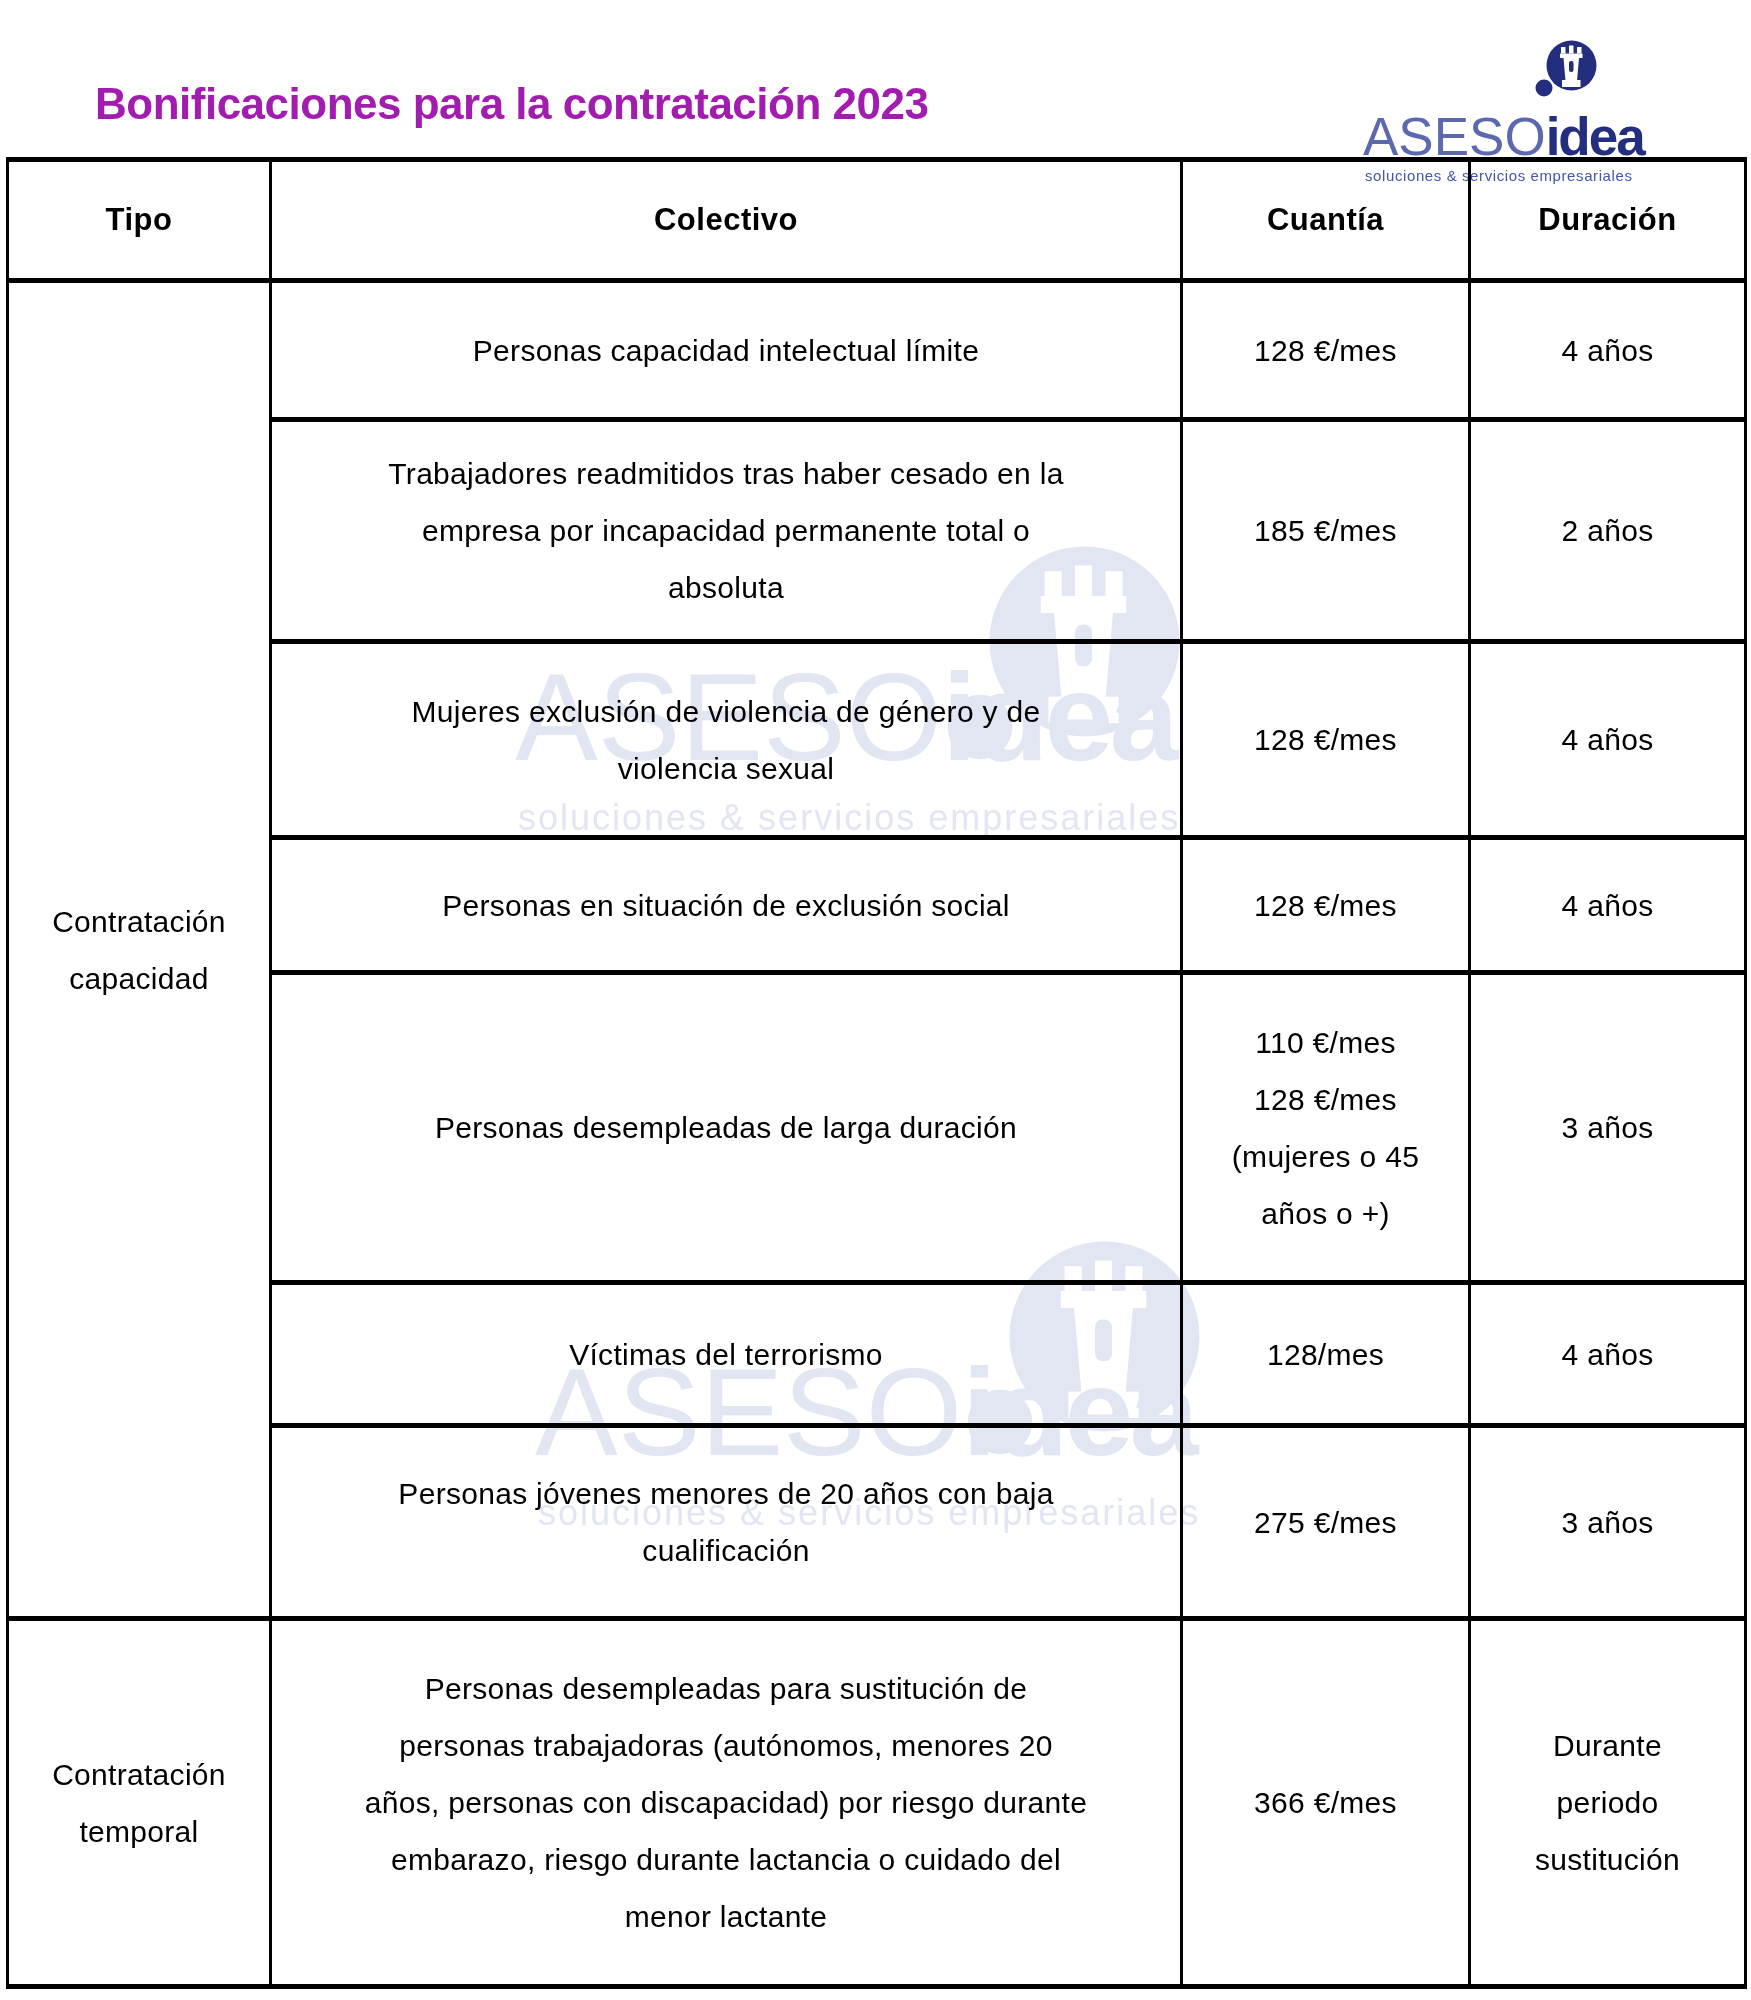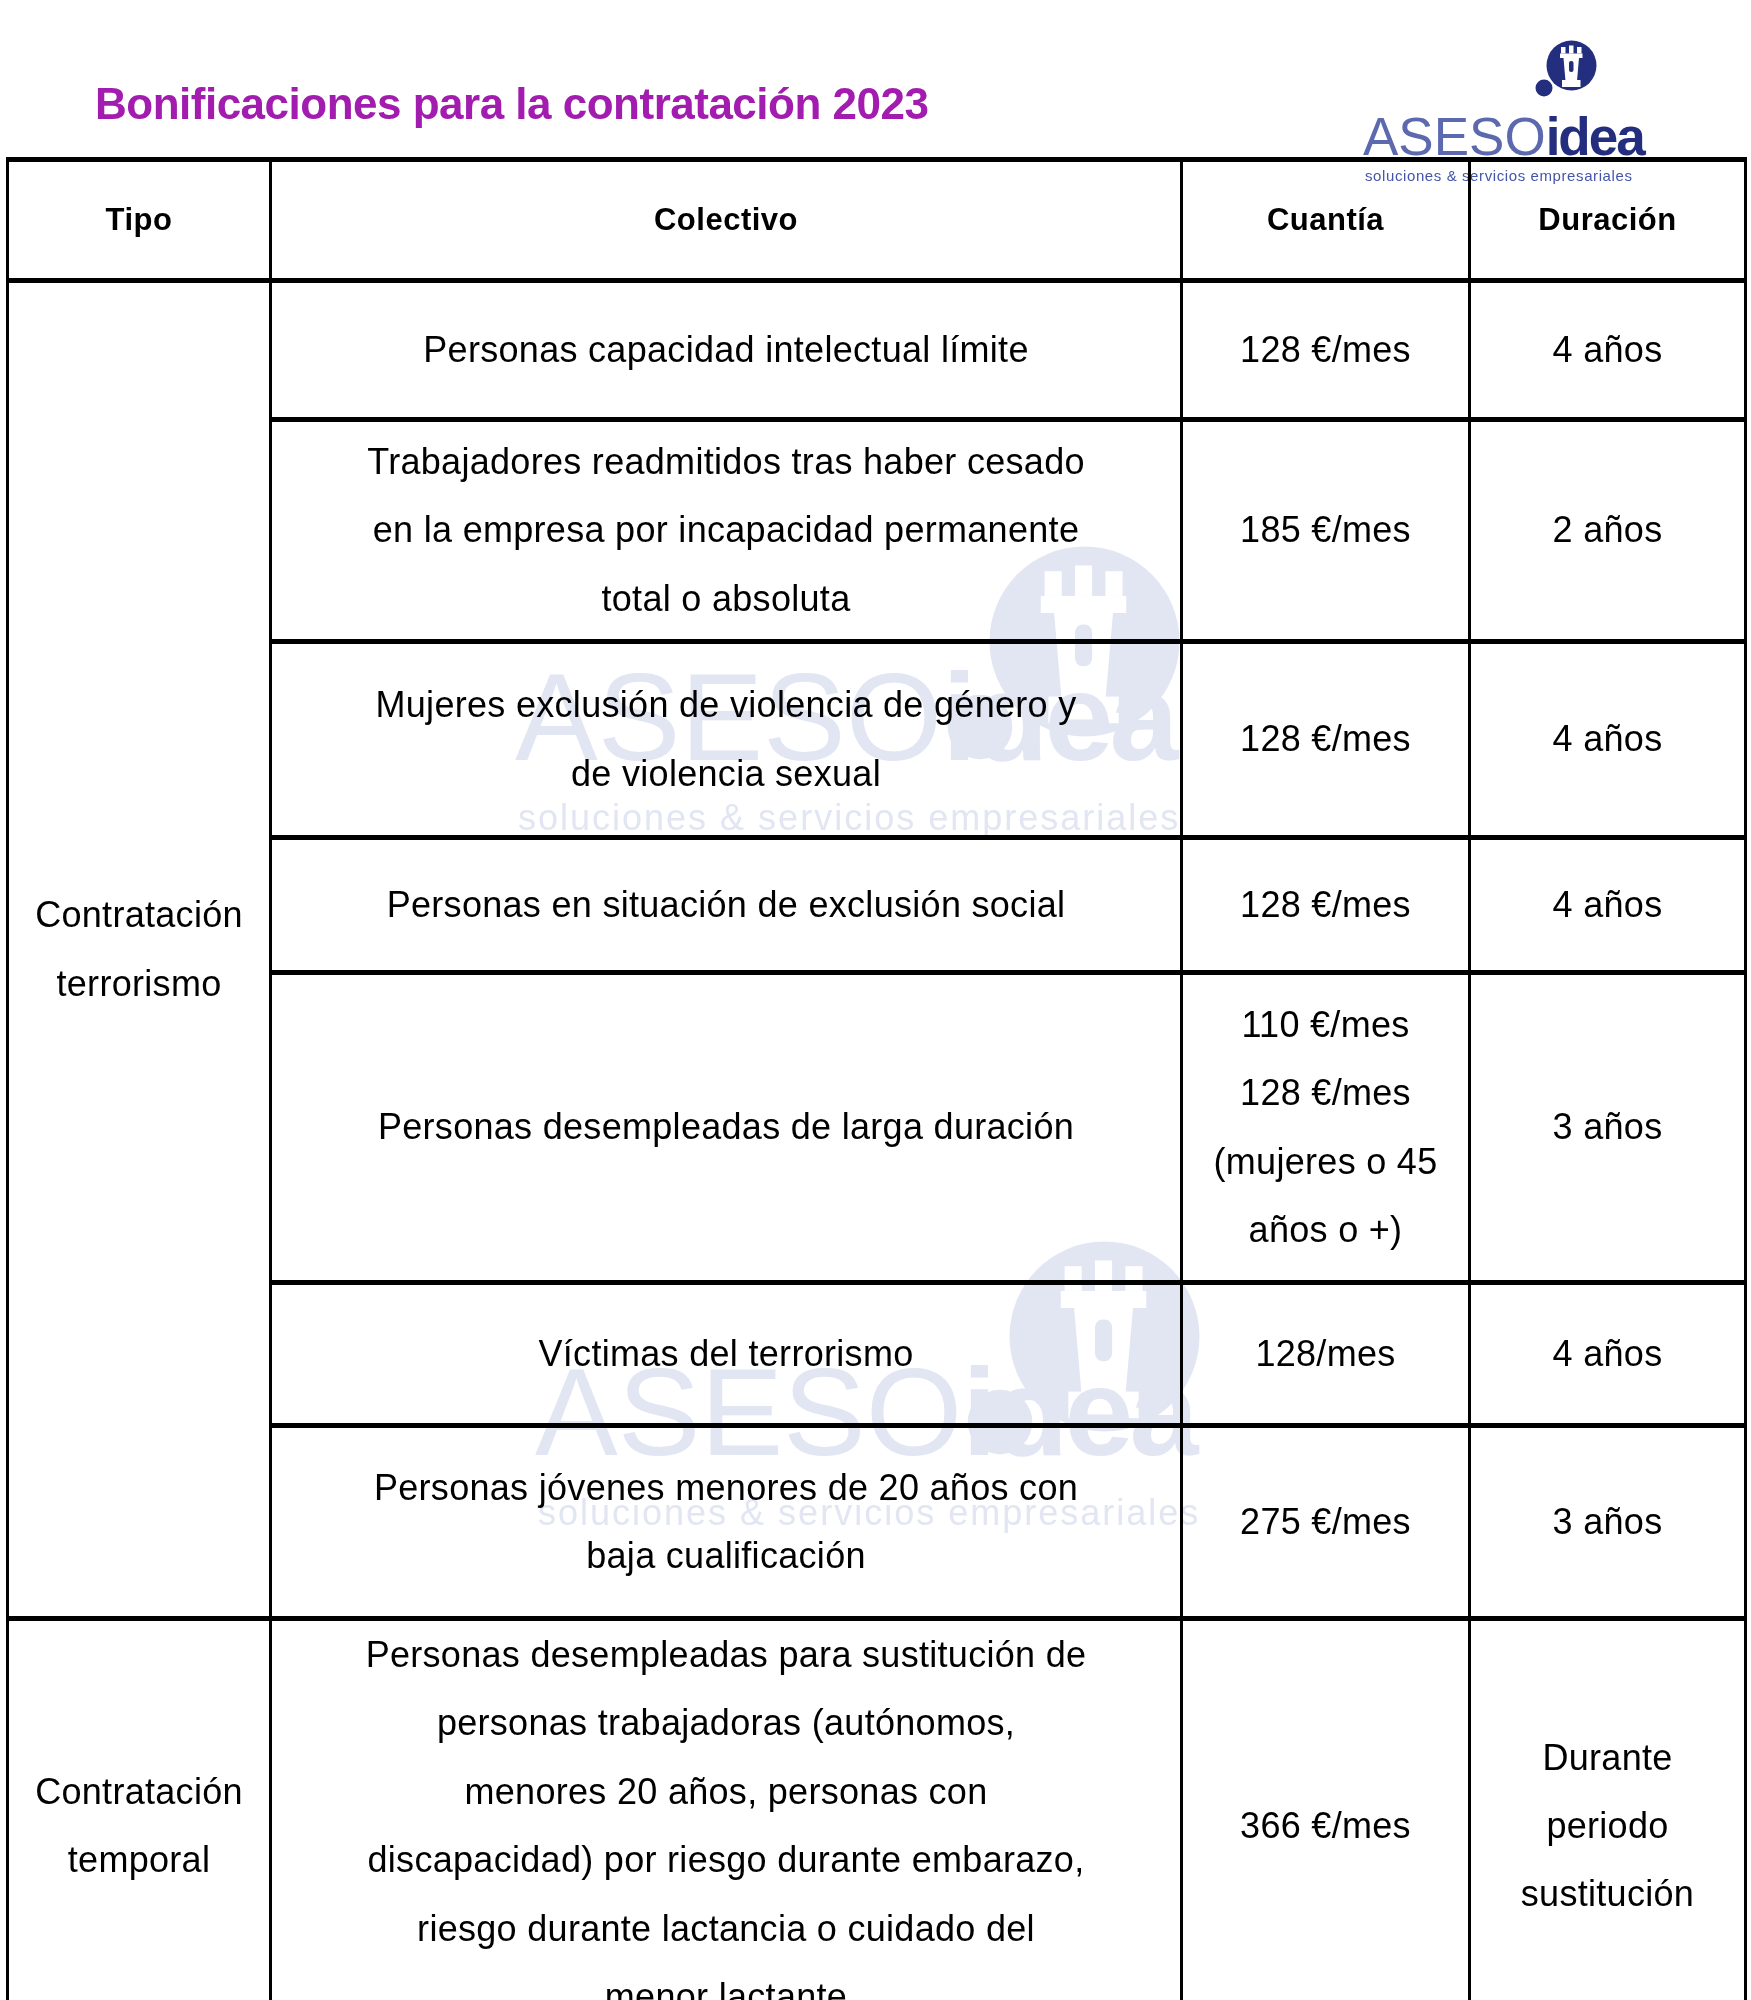--- a/index.html
+++ b/index.html
@@ -40,21 +40,21 @@
   }
 
   
   table.bonif {
     position:absolute; left:6px; top:157px; width:1738px; height:1827px;
     border-collapse:collapse; table-layout:fixed; background:transparent;
   }
   table.bonif th, table.bonif td {
     border:solid #000; border-width:5px 3px;
     text-align:center; vertical-align:middle;
-    font-size:36px; line-height:1.9; letter-spacing:0.3px; color:#000;
+    font-size:30px; line-height:1.9; letter-spacing:0.3px; color:#000;
     background:transparent;
   }
   table.bonif th { font-size:31px; font-weight:bold; letter-spacing:0.5px; }
   td.c-tipo { padding:0 12px; }
   td.c-col  { padding:0 90px; }
   td.c-cua  { padding:0 18px; white-space:pre-line; }
   td.c-dur  { padding:0 40px; }
 </style>
 </head>
 <body>
@@ -123,21 +123,21 @@
     <col style="width:276px">
   </colgroup>
   <tbody>
       <tr style="height:121px">
     <th>Tipo</th>
     <th>Colectivo</th>
     <th>Cuantía</th>
     <th>Duración</th>
   </tr>
   <tr style="height:139px">
-    <td class="c-tipo" rowspan="7">Contratación terrorismo</td>
+    <td class="c-tipo" rowspan="7">Contratación capacidad</td>
     <td class="c-col">Personas capacidad intelectual límite</td>
     <td class="c-cua">128 €/mes</td>
     <td class="c-dur">4 años</td>
   </tr>
   <tr style="height:222px">
     <td class="c-col">Trabajadores readmitidos tras haber cesado en la empresa por incapacidad permanente total o absoluta</td>
     <td class="c-cua">185 €/mes</td>
     <td class="c-dur">2 años</td>
   </tr>
   <tr style="height:196px">

